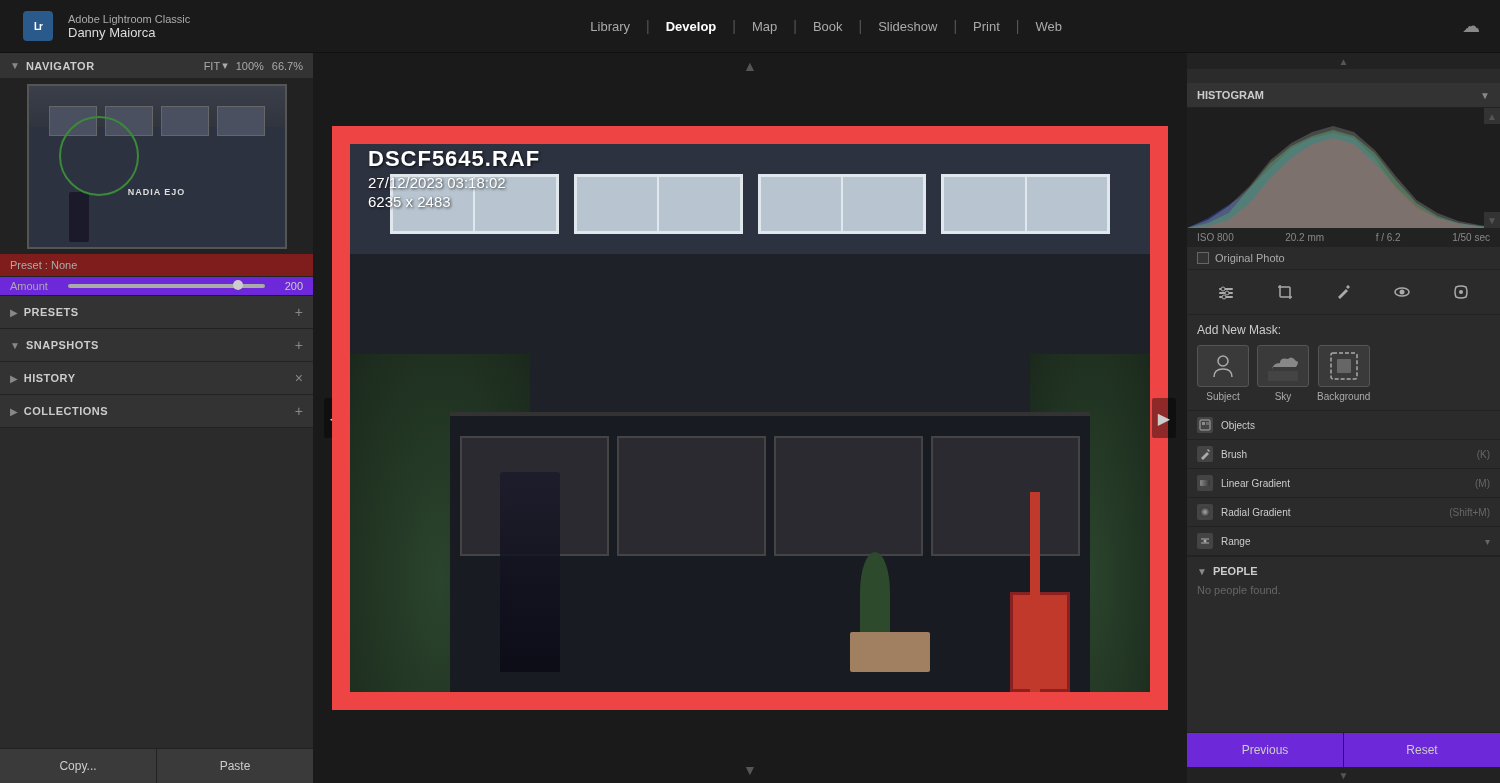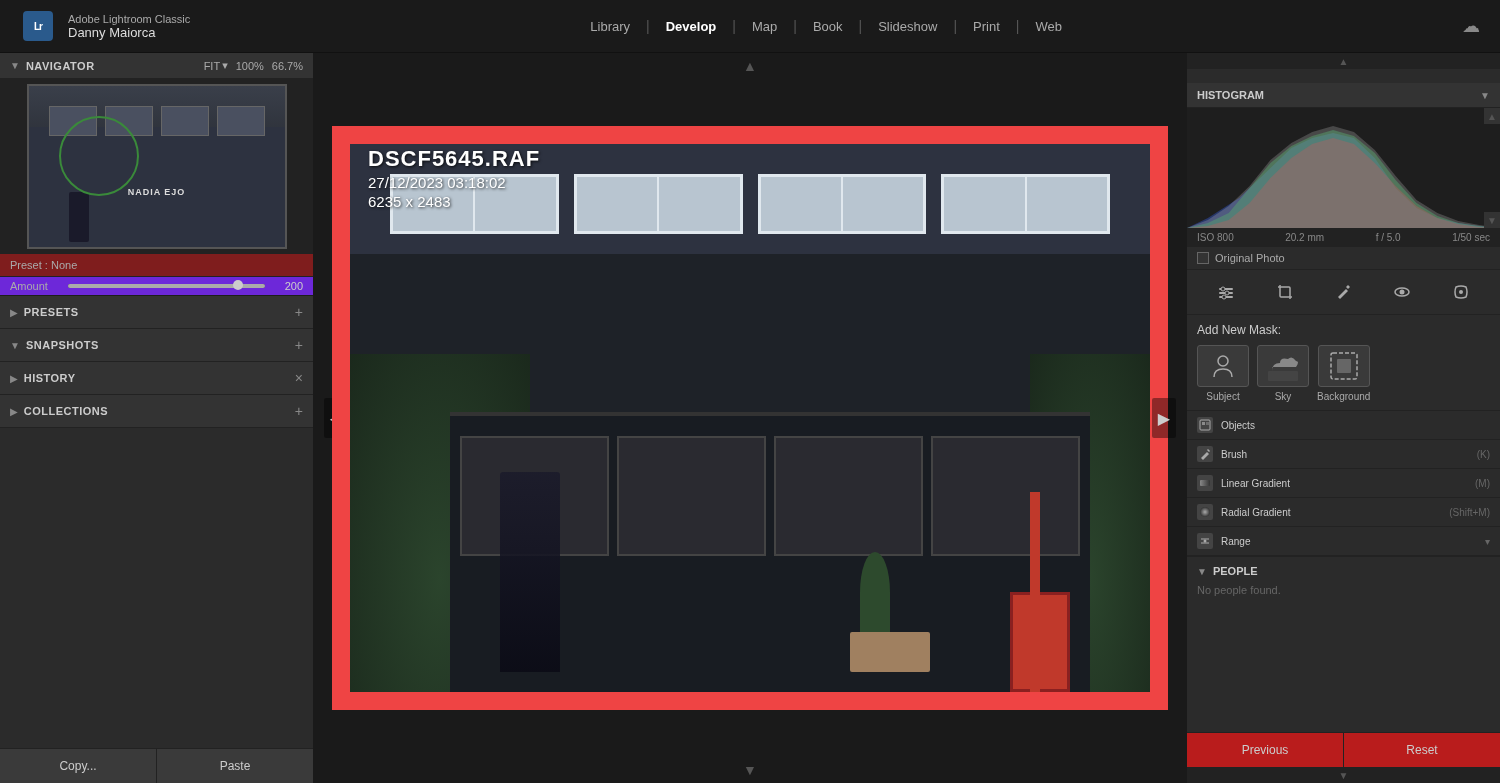--- a/index.html
+++ b/index.html
@@ -725,21 +725,21 @@
     }
 
     .right-bottom-buttons {
       display: flex;
       margin-top: auto;
       border-top: 1px solid #222;
     }
     .right-bottom-btn {
       flex: 1;
       padding: 10px;
-      background: #b91c1c;
+      background: #6d28d9;
       color: #ccc;
       border: none;
       border-right: 1px solid #222;
       cursor: pointer;
       font-size: 12px;
       text-align: center;
     }
     .right-bottom-btn:last-child { border-right: none; }
 
     
@@ -938,21 +938,21 @@
         <path d="M0,120 L20,118 L40,112 L60,95 L80,70 L100,50 L120,36 L140,30 L160,36 L180,55 L200,78 L220,98 L240,110 L260,116 L280,119 L300,120 Z" fill="rgba(180,60,60,0.4)"></path>
 
         <path d="M0,120 L20,112 L40,98 L60,78 L80,52 L100,35 L120,24 L140,18 L160,24 L180,42 L200,68 L220,92 L240,105 L260,113 L280,117 L300,120 Z" fill="rgba(200,200,200,0.25)"></path>
       </svg>
       <div class="panel-scroll-arrow" style="position:absolute;bottom:0;right:0;width:16px;height:16px;background:#333;display:flex;align-items:center;justify-content:center;">▼</div>
     </div>
 
     <div class="histogram-info">
       <span>ISO 800</span>
       <span>20.2 mm</span>
-      <span>f / 5.0</span>
+      <span>f / 6.2</span>
       <span>1/50 sec</span>
     </div>
 
     <div class="original-photo-row">
       <span class="checkbox-custom"></span>
       <span class="original-label">Original Photo</span>
     </div>
 
     <div class="tools-row">
       <div class="tool-btn">

